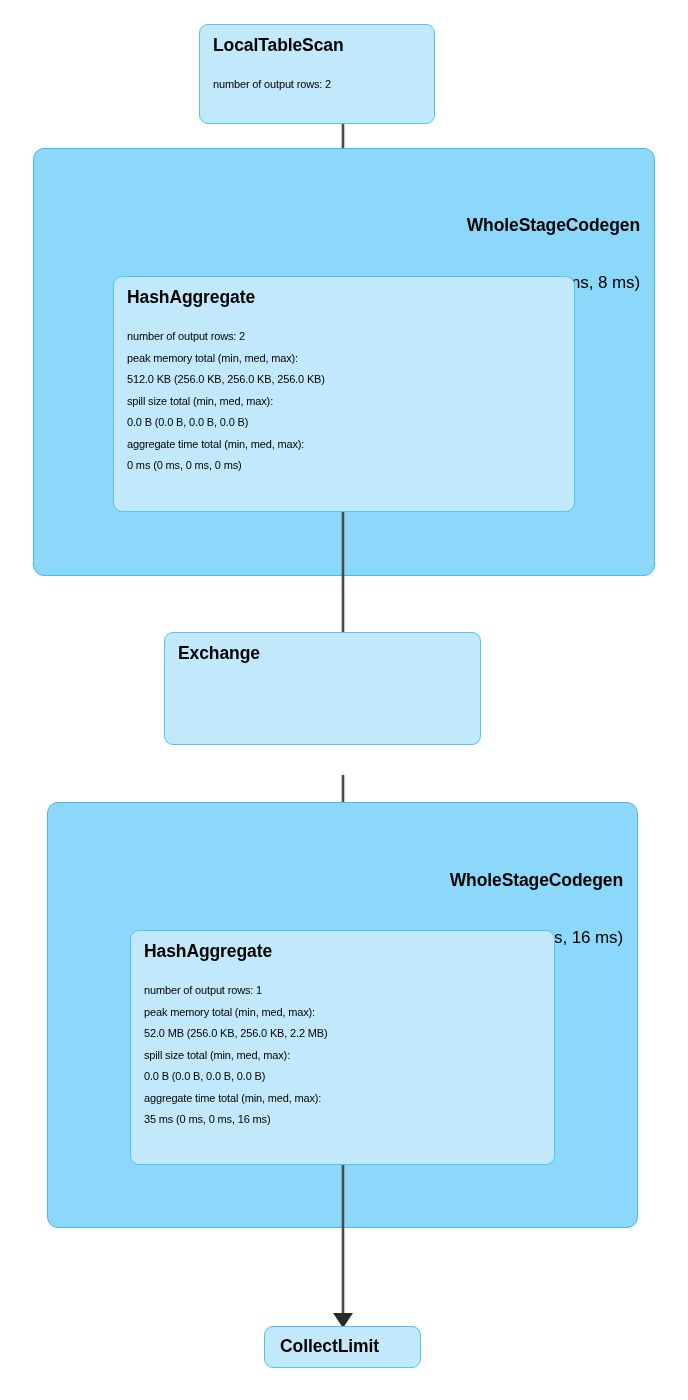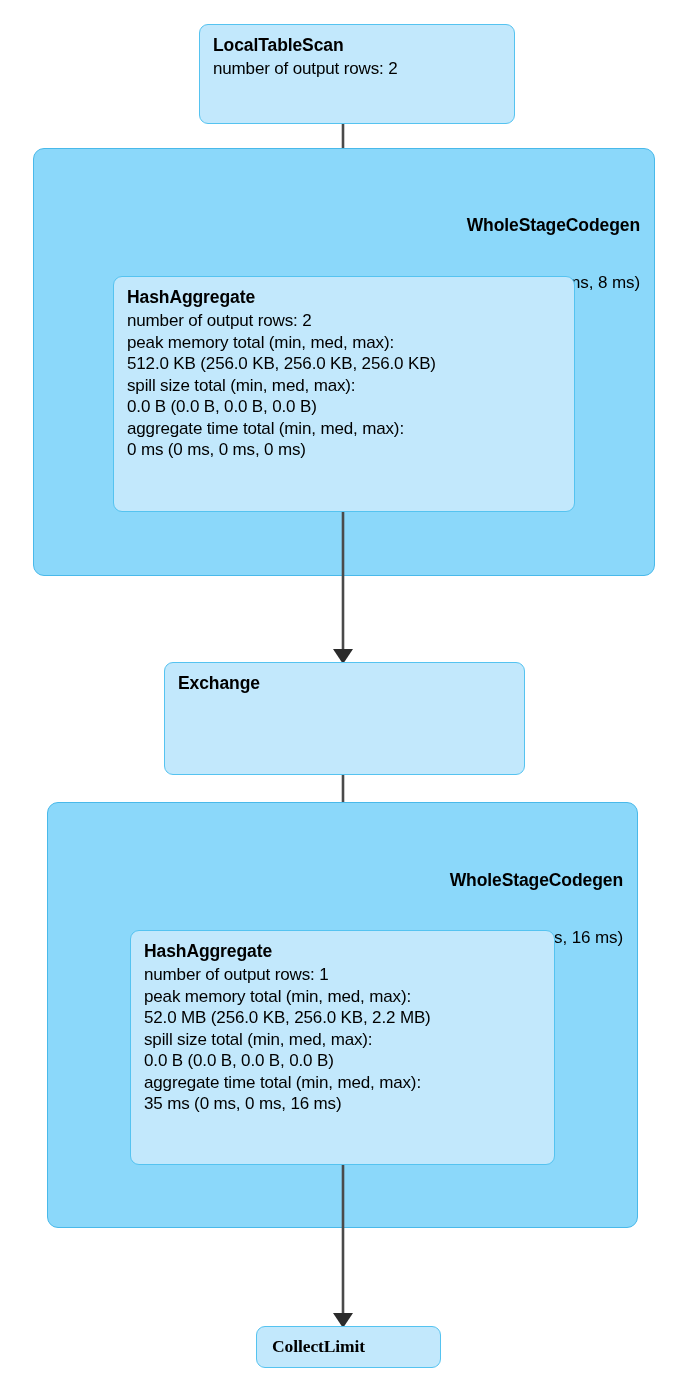--- a/index.html
+++ b/index.html
@@ -29,23 +29,23 @@
     border-radius: 9px;
     padding: 10px 13px 11px 13px;
   }
   .node .title {
     font-weight: bold;
     font-size: 17.5px;
     line-height: 21px;
     letter-spacing: -0.1px;
   }
   .node .metrics {
-    font-size: 17px;
+    font-size: 11px;
     line-height: 21.5px;
-    margin-top: 2px;
+    margin-top: 18px;
     white-space: pre;
     letter-spacing: -0.15px;
   }
   .node.compact {
     padding: 9px 14px 10px 15px;
   }
 
   
   .stage-box {
     position: absolute;
@@ -84,21 +84,21 @@
   }
   .edge polygon {
     fill: #2b2b2b;
   }
 </style>
 </head>
 <body>
 
 <div id="stage">
 
-  <div class="node" style="left:199px; top:24px; width:316px; height:100px;">
+  <div class="node" style="left:199px; top:24px; width:236px; height:100px;">
     <div class="title">LocalTableScan</div>
     <div class="metrics">number of output rows: 2</div>
   </div>
 
   <svg class="edge" style="left:331px; top:124px;" width="24" height="152" viewBox="0 0 24 152">
     <line x1="12" y1="0" x2="12" y2="140"></line>
     <polygon points="2,137 22,137 12,152"></polygon>
   </svg>
 
   <div class="stage-box" style="left:33px; top:148px; width:622px; height:428px;">
@@ -117,21 +117,21 @@
 0.0 B (0.0 B, 0.0 B, 0.0 B)
 aggregate time total (min, med, max):
 0 ms (0 ms, 0 ms, 0 ms)</div>
   </div>
 
   <svg class="edge" style="left:331px; top:512px;" width="24" height="152" viewBox="0 0 24 152">
     <line x1="12" y1="0" x2="12" y2="140"></line>
     <polygon points="2,137 22,137 12,152"></polygon>
   </svg>
 
-  <div class="node" style="left:164px; top:662px; width:361px; height:113px;">
+  <div class="node" style="left:164px; top:632px; width:317px; height:113px;">
     <div class="title">Exchange</div>
   </div>
 
   <svg class="edge" style="left:331px; top:775px;" width="24" height="152" viewBox="0 0 24 152">
     <line x1="12" y1="0" x2="12" y2="140"></line>
     <polygon points="2,137 22,137 12,152"></polygon>
   </svg>
 
   <div class="stage-box" style="left:47px; top:802px; width:591px; height:426px;">
     <div class="stage-label" style="top:30px;">
@@ -149,17 +149,17 @@
 0.0 B (0.0 B, 0.0 B, 0.0 B)
 aggregate time total (min, med, max):
 35 ms (0 ms, 0 ms, 16 ms)</div>
   </div>
 
   <svg class="edge" style="left:331px; top:1165px;" width="24" height="163" viewBox="0 0 24 163">
     <line x1="12" y1="0" x2="12" y2="151"></line>
     <polygon points="2,148 22,148 12,163"></polygon>
   </svg>
 
-  <div class="node compact" style="left:256px; top:1326px; width:185px; height:42px;font-family:Liberation Serif, serif;">
+  <div class="node compact" style="left:264px; top:1326px; width:157px; height:42px;">
     <div class="title">CollectLimit</div>
   </div>
 
 </div>
 
 </body></html>

